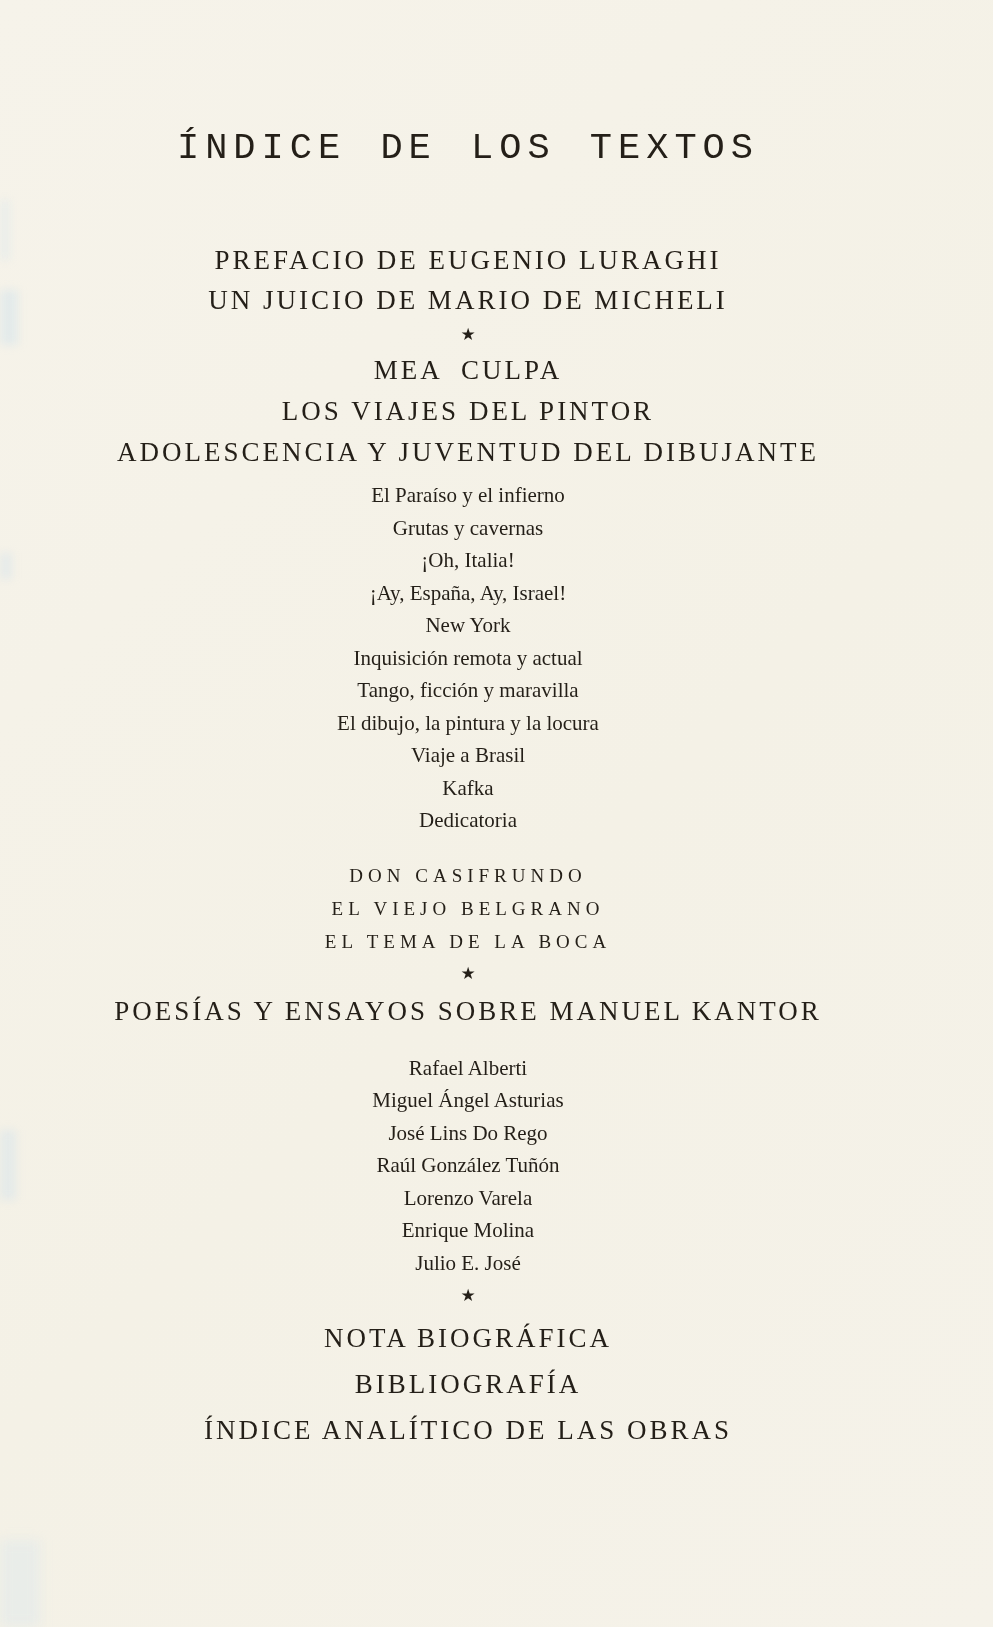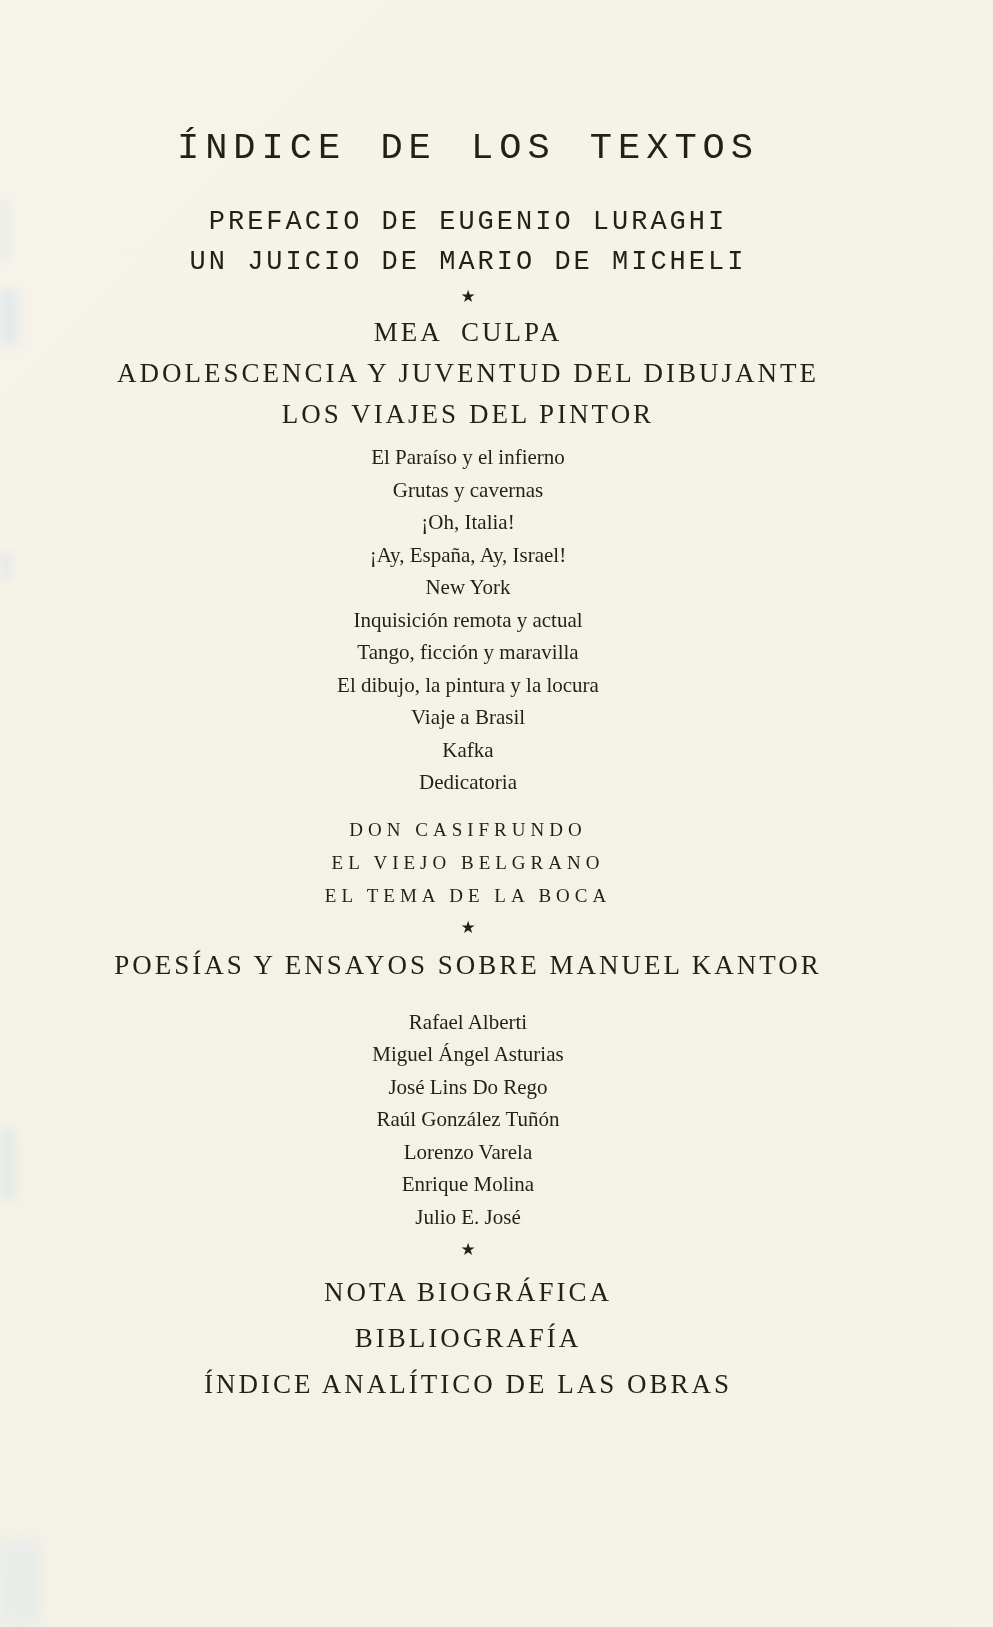--- a/index.html
+++ b/index.html
@@ -29,34 +29,34 @@
   }
   .toc p,.toc h1{margin:0;font-weight:normal;}
 
   .title{
     padding-top:126px;
     font-size:37px;letter-spacing:6px;
     line-height:44px;
     word-spacing:6px;
     font-family:Liberation Mono, monospace;
   }
-  .preface{margin-top:32px;font-family:Liberation Mono, monospace;}
+  .preface{margin-top:70px;}
   .caps-lg{font-size:27px;letter-spacing:3px;line-height:40px;}
 
   .star{font-size:17px;line-height:30px;height:30px;margin-top:16px;color:#241f18;}
   .star2{margin-top:10px;height:32px;line-height:32px;}
   .star3{margin-top:14px;height:34px;line-height:34px;}
 
   .sections .caps-lg{line-height:41px;}
   .sections .wide{word-spacing:10px;}
 
   .chapters{margin-top:6px;}
   .roman{font-size:21px;line-height:32.5px;}
 
-  .stories{margin-top:14px;}
+  .stories{margin-top:22px;}
   .caps-sm{font-size:19px;letter-spacing:5px;line-height:33px;}
 
   .poems-title{margin-top:8px;font-size:27px;letter-spacing:3px;line-height:42px;}
 
   .authors{margin-top:20px;}
 
   .back{margin-top:2px;}
   .back .caps-lg{line-height:46px;}
 </style>
 </head>
@@ -75,22 +75,22 @@
 
     <div class="preface">
       <p class="caps-lg">PREFACIO DE EUGENIO LURAGHI</p>
       <p class="caps-lg">UN JUICIO DE MARIO DE MICHELI</p>
     </div>
 
     <p class="star">★</p>
 
     <div class="sections">
       <p class="caps-lg wide">MEA CULPA</p>
+      <p class="caps-lg">LOS VIAJES DEL PINTOR</p>
       <p class="caps-lg">ADOLESCENCIA Y JUVENTUD DEL DIBUJANTE</p>
-      <p class="caps-lg">LOS VIAJES DEL PINTOR</p>
     </div>
 
     <div class="chapters">
       <p class="roman">El Paraíso y el infierno</p>
       <p class="roman">Grutas y cavernas</p>
       <p class="roman">¡Oh, Italia!</p>
       <p class="roman">¡Ay, España, Ay, Israel!</p>
       <p class="roman">New York</p>
       <p class="roman">Inquisición remota y actual</p>
       <p class="roman">Tango, ficción y maravilla</p>

